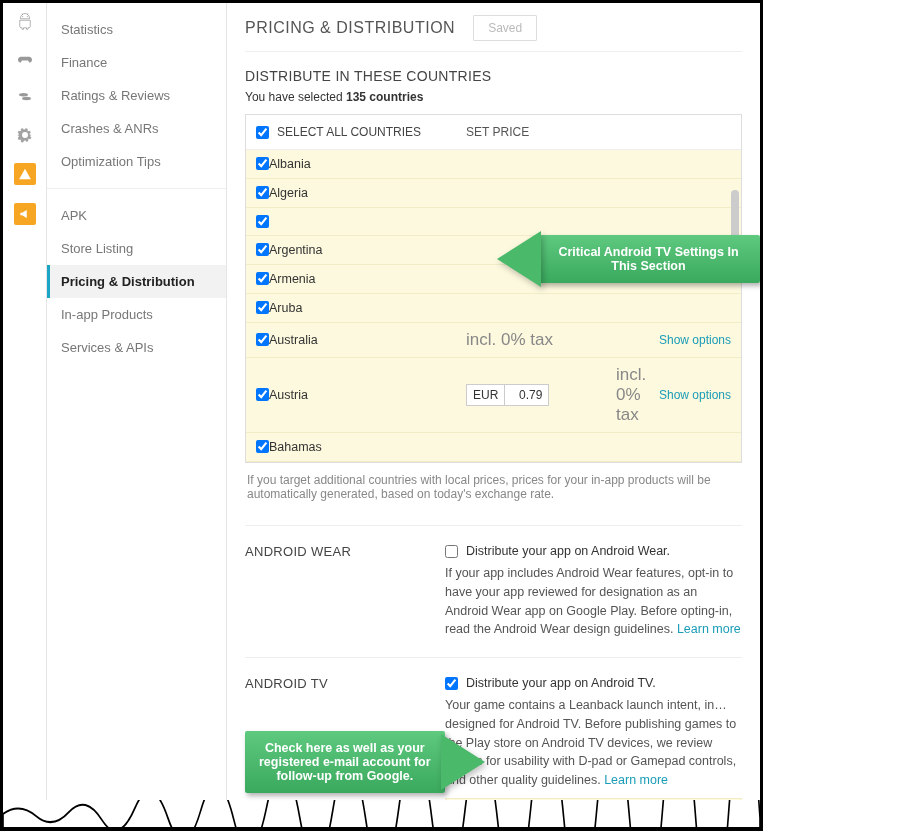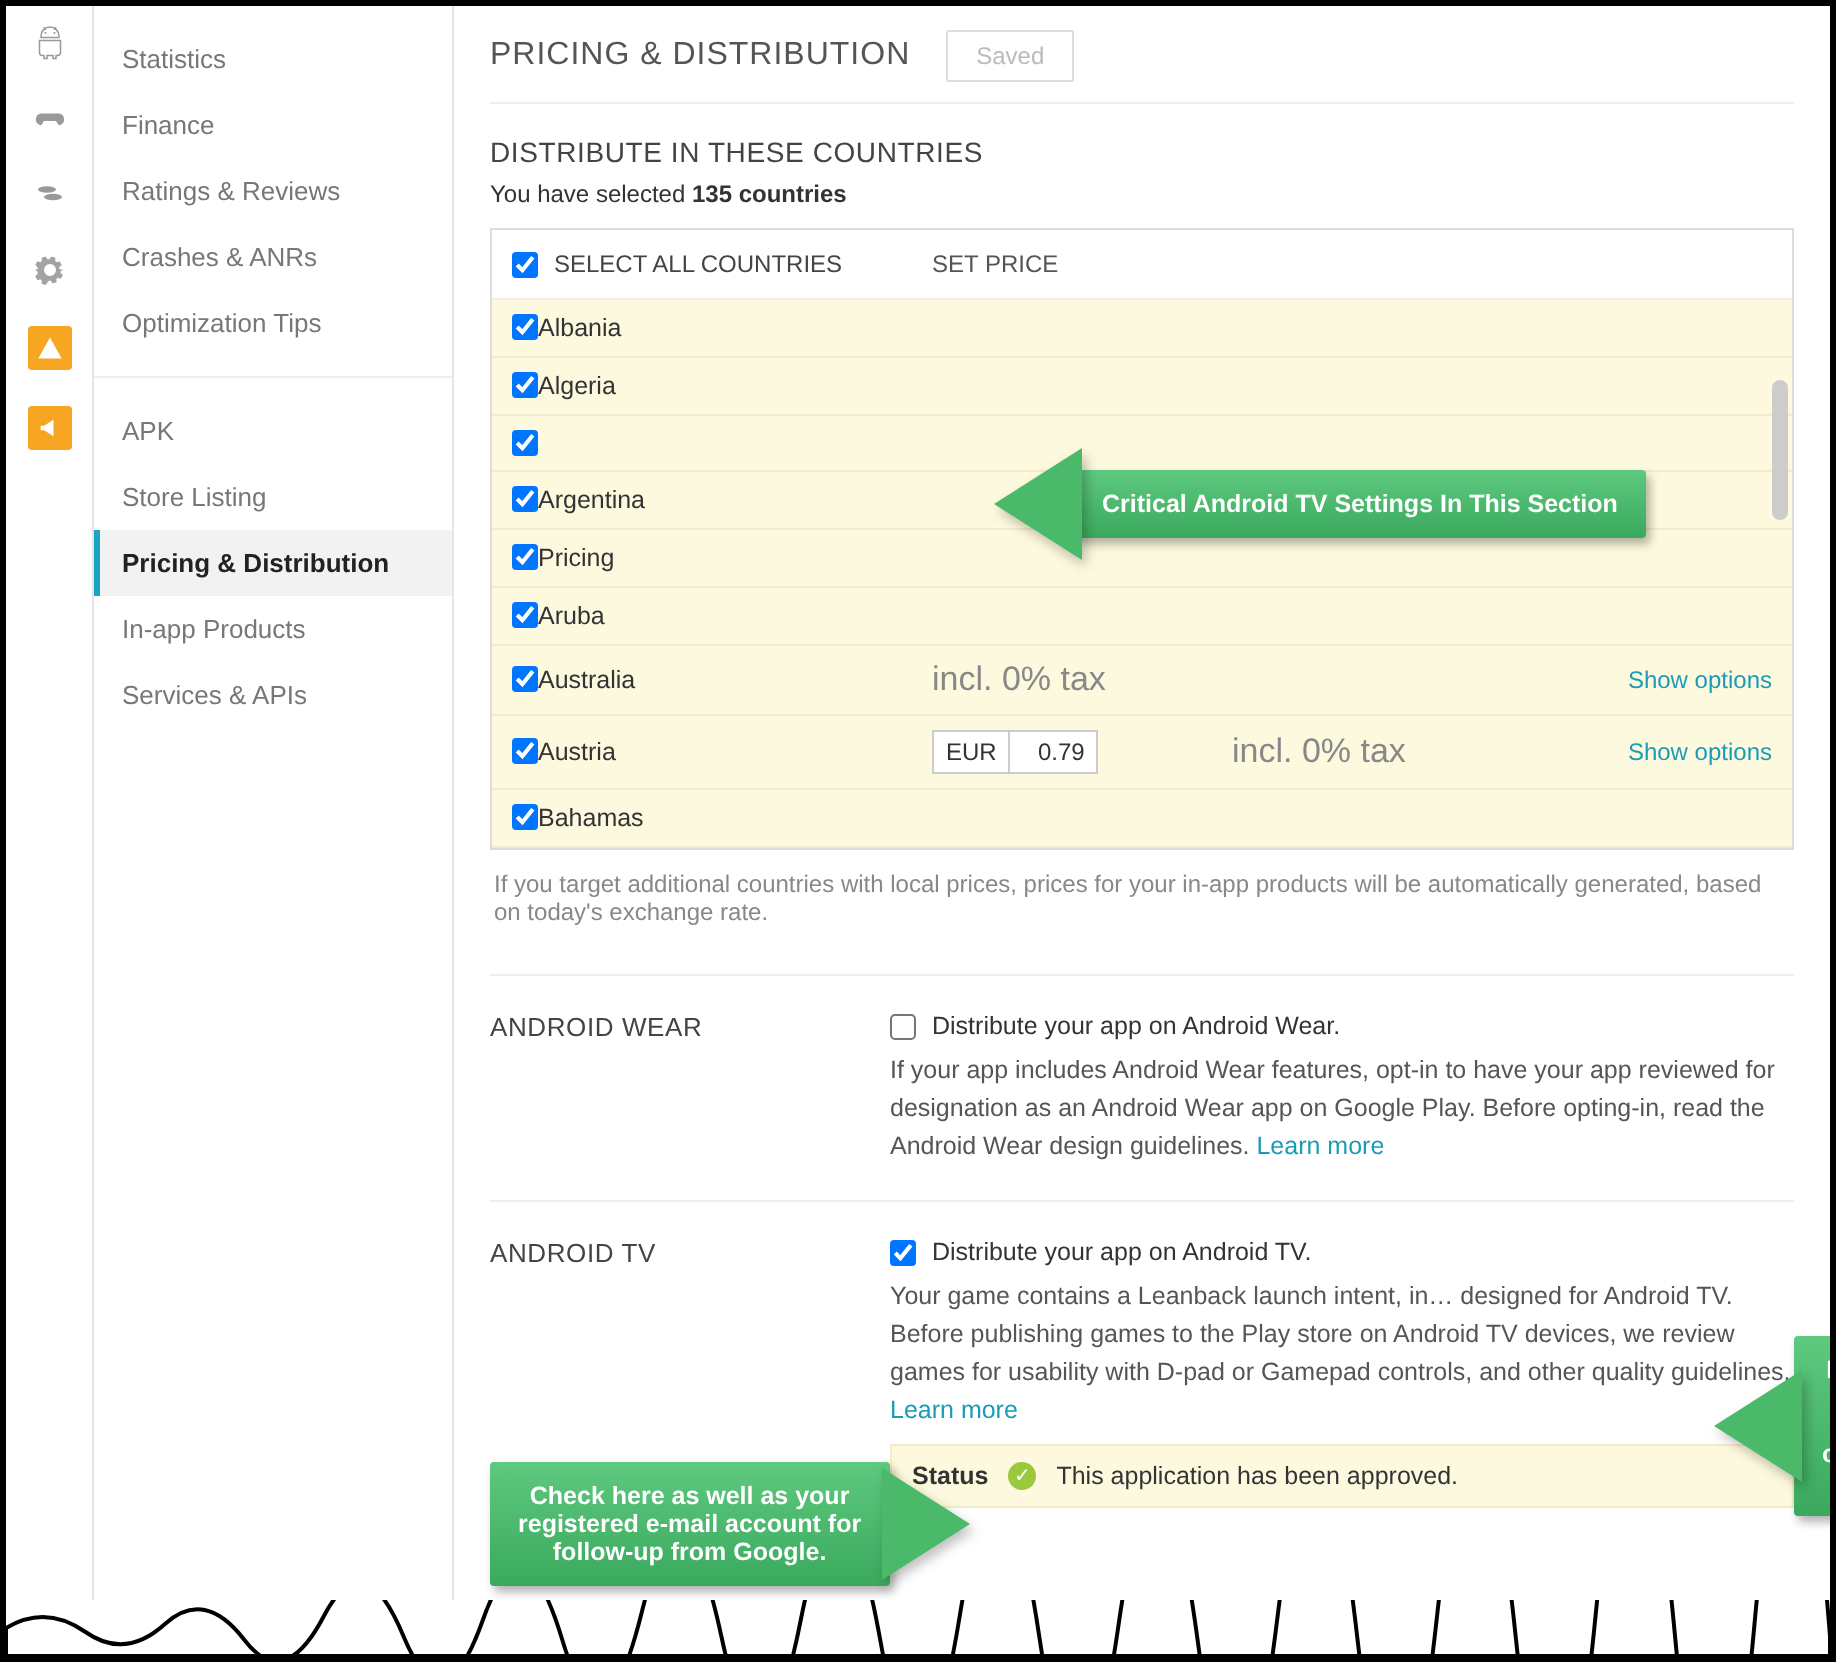--- a/index.html
+++ b/index.html
@@ -1,17 +1,17 @@
 <!DOCTYPE html>
 <html><head>
 <meta charset="utf-8">
 <style>
 * { box-sizing: border-box; margin: 0; padding: 0; }
 body { font-family: Arial, Helvetica, sans-serif; font-size: 13px; color: #333; background: #fff; }
-.frame { width: 918px; height: 831px; border: 3px solid #000; position: relative; overflow: hidden; display: flex; }
+.frame { width: 763px; height: 831px; border: 3px solid #000; position: relative; overflow: hidden; display: flex; }
 
 
 .icon-rail { width: 44px; background: #fff; border-right: 1px solid #e5e5e5; padding-top: 8px; display: flex; flex-direction: column; align-items: center; gap: 18px; }
 .icon-rail .ic { width: 20px; height: 20px; color: #999; display:flex; align-items:center; justify-content:center; }
 .icon-rail .ic svg { width: 18px; height: 18px; }
 .icon-rail .badge { width: 22px; height: 22px; border-radius: 2px; display: flex; align-items:center; justify-content:center; }
 .badge-orange { background:#f6a623; }
 .badge-orange svg { width: 14px; height: 14px; fill: #fff; }
 
 
@@ -181,21 +181,21 @@
             <div class="col1">
               <input type="checkbox" checked="" style="">
               <span>Argentina</span>
             </div>
             <div class="pricecol"></div>
             <div class="taxcol"></div>
           </div>
           <div class="country-row">
             <div class="col1">
               <input type="checkbox" checked="" style="">
-              <span>Pricing</span>
+              <span>Armenia</span>
             </div>
             <div class="pricecol"></div>
             <div class="taxcol"></div>
           </div>
           <div class="country-row">
             <div class="col1">
               <input type="checkbox" checked="" style="">
               <span>Aruba</span>
             </div>
             <div class="pricecol"></div>

